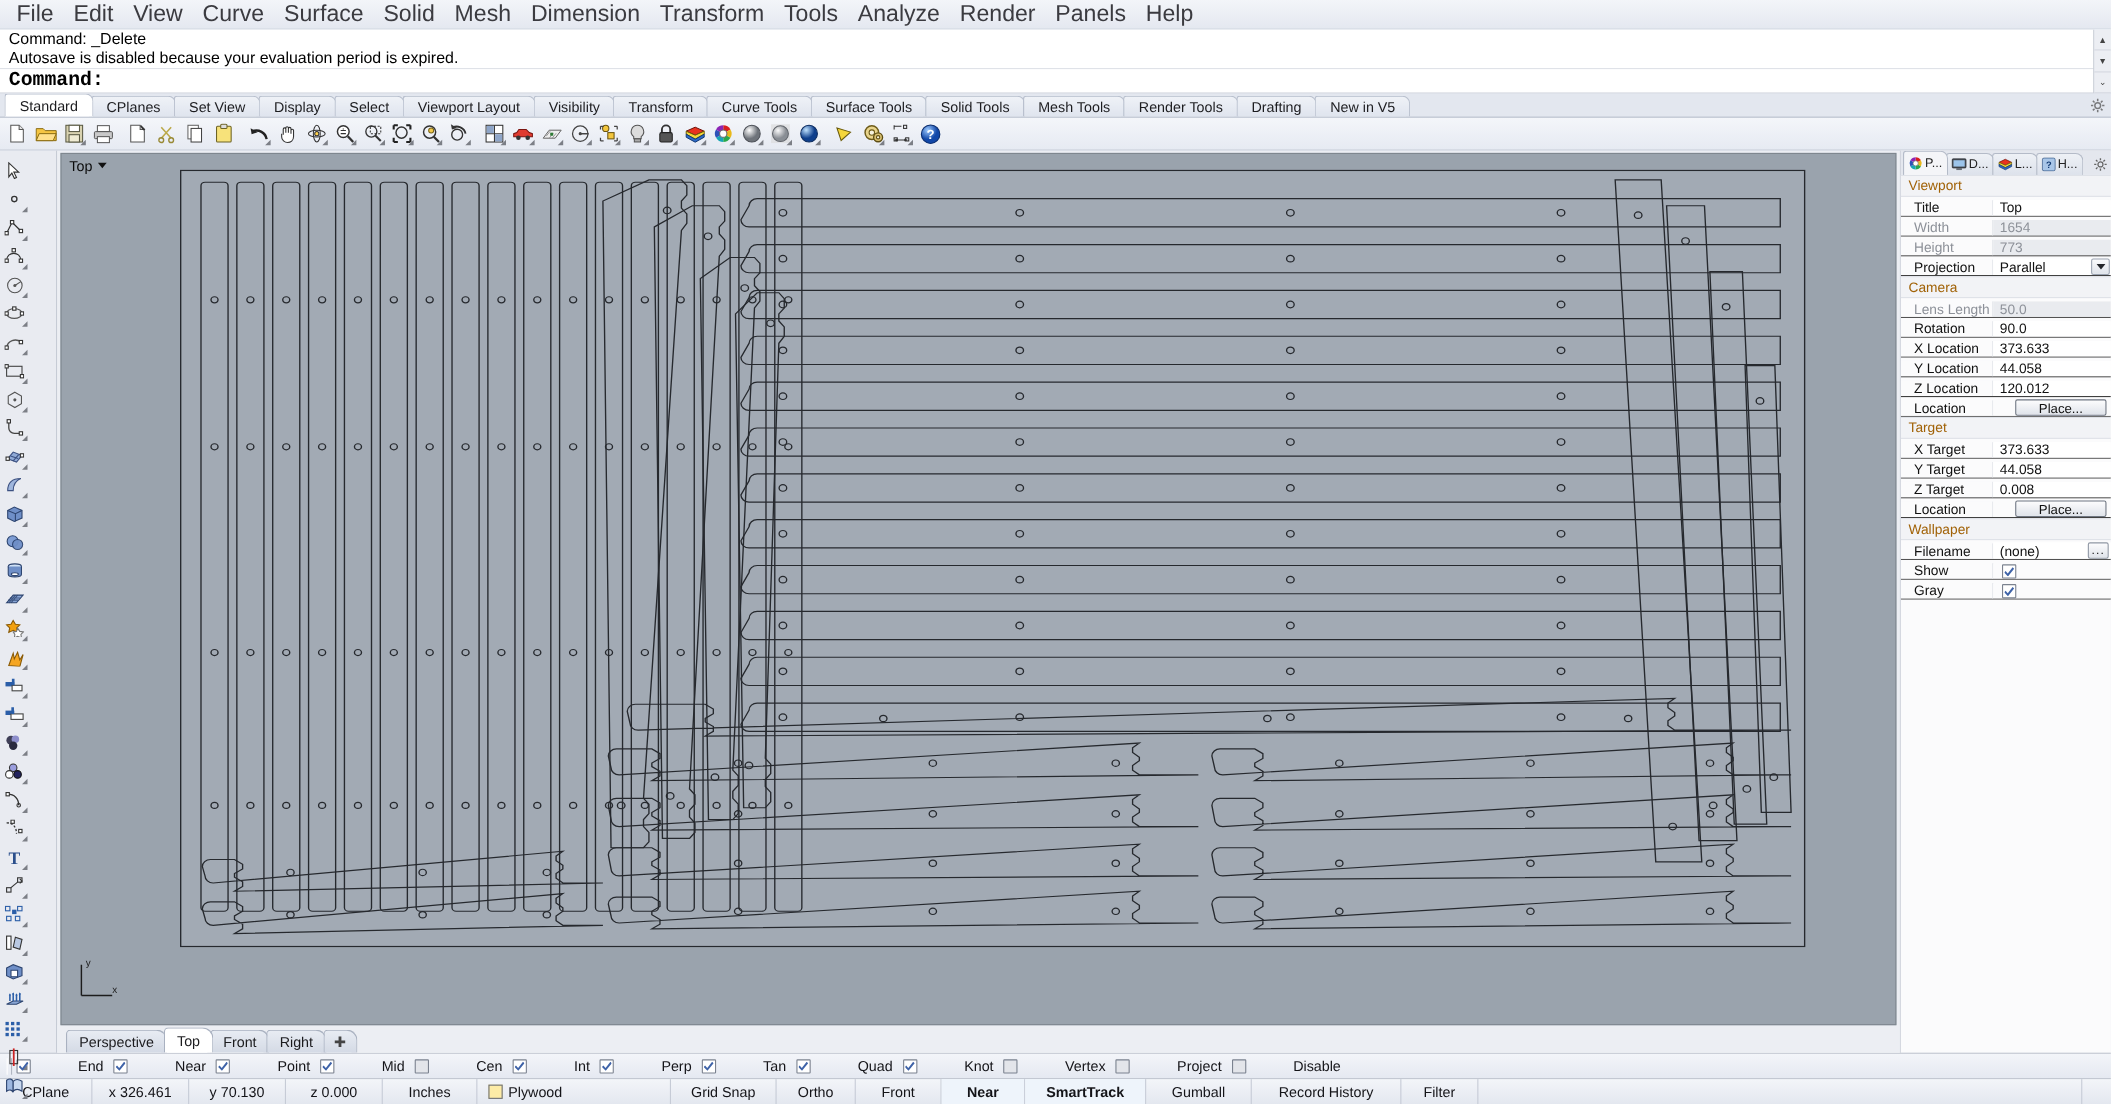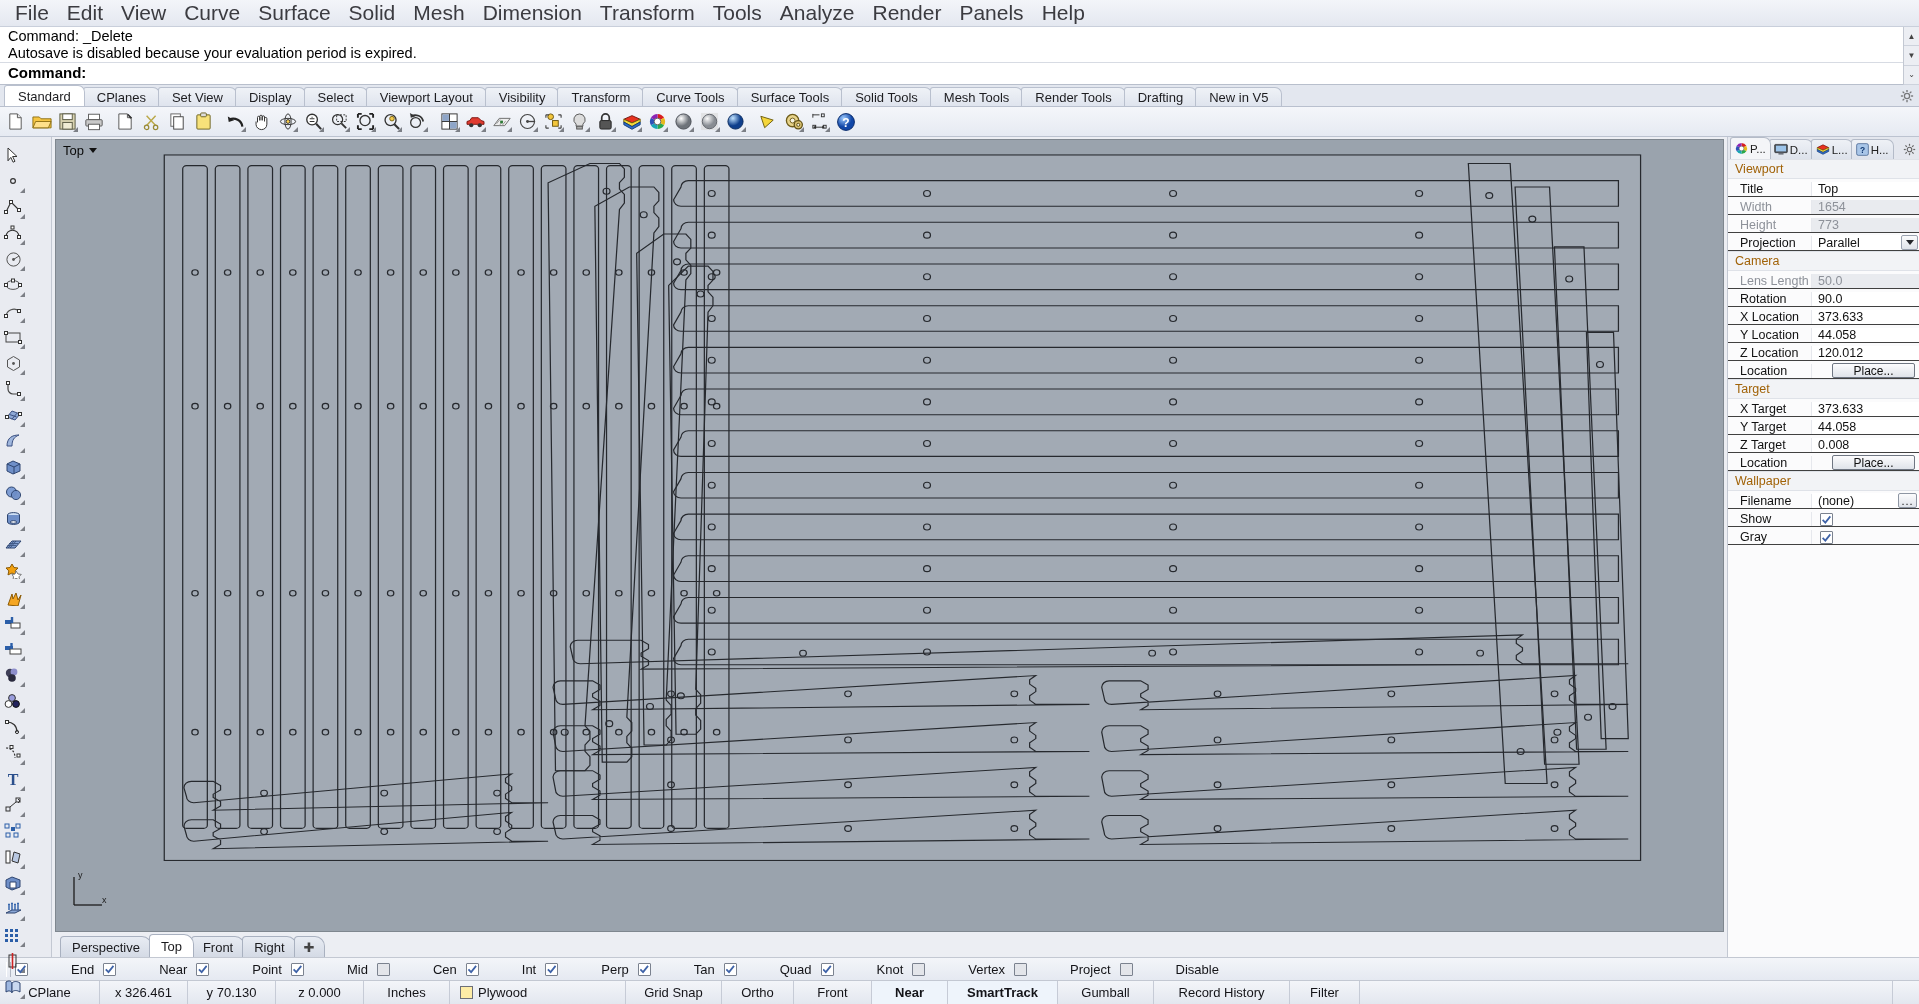--- a/index.html
+++ b/index.html
@@ -54,21 +54,21 @@
     background: #ffffff;
     padding: 1px 4px 0 8px;
   }
   .cmdtext {
     font-size: 14.5px;
     color: #000;
     line-height: 17px;
     white-space: nowrap;
   }
   .cmdprompt {
-    font-size: 15px; color: #000; font-weight: bold; line-height: 18px;
+    font-size: 18px; color: #000; font-weight: bold; line-height: 18px; font-family: Liberation Mono, monospace;
   }
   .scrollarrows {
     position: absolute; right: 0; top: 0; width: 16px; height: 58px;
     background: #eceef3; border-left: 1px solid #c3c8d2;
     display: flex; flex-direction: column;
   }
   .sa { flex: 1; display: flex; align-items: center; justify-content: center;
         font-size: 8px; color: #444; border-bottom: 1px solid #cdd2dc; background: #eceef3;}
 
   
@@ -1415,21 +1415,21 @@
         <span class="osnap-box off"></span>
         <span class="osnap-label">Project</span>
       </div>
     <div class="osnap-item">
         <span class="osnap-box off"></span>
         <span class="osnap-label">Disable</span>
       </div>
   </div>
 
   <div class="statusbar">
-    <div class="sb-cell" style="width:100px">CPlane</div>
+    <div class="sb-cell" style="width:84px">CPlane</div>
     <div class="sb-cell" style="width:88px">x 326.461</div>
     <div class="sb-cell" style="width:88px">y 70.130</div>
     <div class="sb-cell" style="width:88px">z 0.000</div>
     <div class="sb-cell" style="width:86px">Inches</div>
     <div class="sb-cell left" style="width:176px">
       <span class="layerswatch"></span>
       <span>Plywood</span>
     </div>
     <div class="sb-cell" style="width:96px">Grid Snap</div>
     <div class="sb-cell" style="width:72px">Ortho</div>

